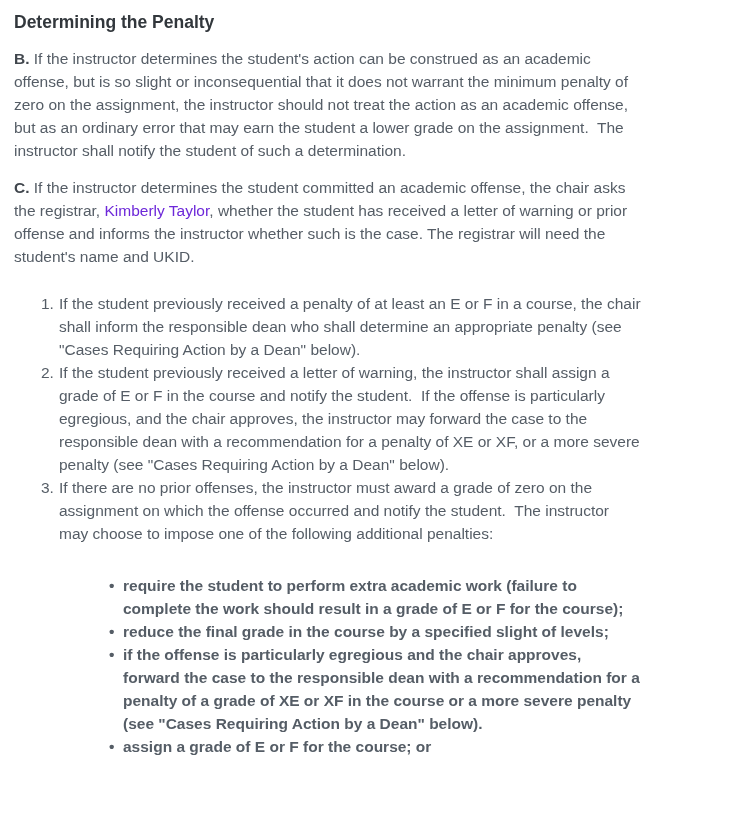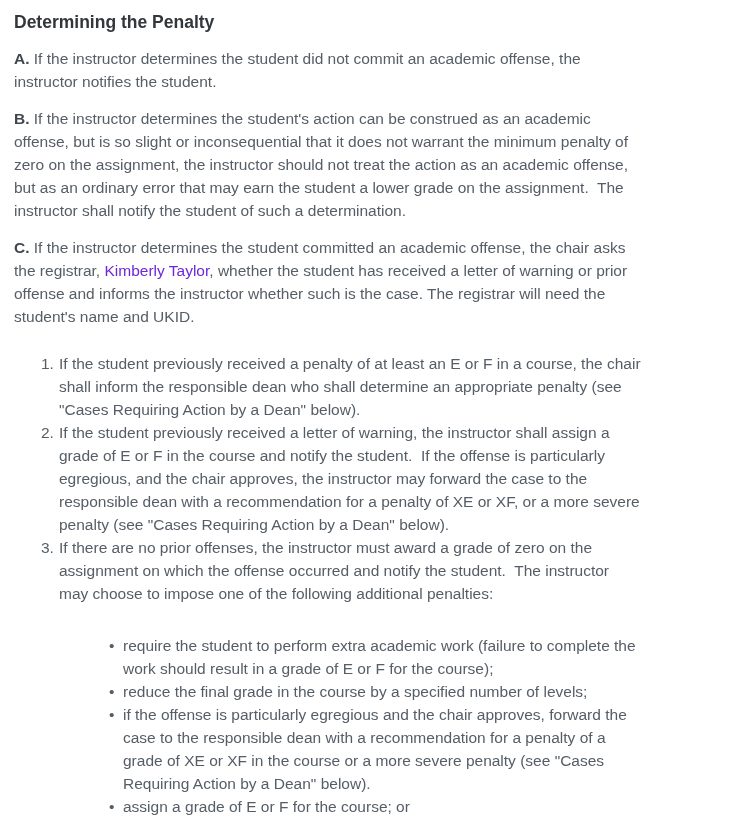--- a/index.html
+++ b/index.html
@@ -53,48 +53,48 @@
     white-space: nowrap;
   }
   ul.bullet-list {
     list-style: none;
     margin: 29px 0 0 0;
     padding: 0 0 0 109px;
   }
   ul.bullet-list > li {
     position: relative;
     white-space: pre-wrap;
+    font-weight: bold;
   }
   ul.bullet-list > li::before {
     content: "\2022";
     position: absolute;
     left: -14px;
     top: 0;
     color: #555d66;
   }
 </style>
 </head>
 <body>
 
 <div class="doc">
 
   <h2 class="doc-heading">Determining the Penalty</h2>
 
-  <p class="para"><span class="para-label">A.</span><span> If the instructor determines the student did not commit an academic offense, the instructor notifies the student.</span></p>
 
   <p class="para"><span class="para-label">B.</span><span> If the instructor determines the student's action can be construed as an academic offense, but is so slight or inconsequential that it does not warrant the minimum penalty of zero on the assignment, the instructor should not treat the action as an academic offense, but as an ordinary error that may earn the student a lower grade on the assignment.  The instructor shall notify the student of such a determination.</span></p>
 
   <p class="para"><span class="para-label">C.</span><span> If the instructor determines the student committed an academic offense, the chair asks the registrar, </span><a class="inline-link" href="#">Kimberly Taylor</a><span>, whether the student has received a letter of warning or prior offense and informs the instructor whether such is the case. The registrar will need the student's name and UKID.</span></p>
 
   <ol class="numbered-list">
     <li><span class="num-marker">1.</span><span>If the student previously received a penalty of at least an E or F in a course, the chair shall inform the responsible dean who shall determine an appropriate penalty (see "Cases Requiring Action by a Dean" below).</span></li>
     <li><span class="num-marker">2.</span><span>If the student previously received a letter of warning, the instructor shall assign a grade of E or F in the course and notify the student.  If the offense is particularly egregious, and the chair approves, the instructor may forward the case to the responsible dean with a recommendation for a penalty of XE or XF, or a more severe penalty (see "Cases Requiring Action by a Dean" below).</span></li>
     <li><span class="num-marker">3.</span><span>If there are no prior offenses, the instructor must award a grade of zero on the assignment on which the offense occurred and notify the student.  The instructor may choose to impose one of the following additional penalties:</span></li>
   </ol>
 
   <ul class="bullet-list">
     <li>require the student to perform extra academic work (failure to complete the work should result in a grade of E or F for the course);</li>
-    <li>reduce the final grade in the course by a specified number of levels;</li>
+    <li>reduce the final grade in the course by a specified slight of levels;</li>
     <li>if the offense is particularly egregious and the chair approves, forward the case to the responsible dean with a recommendation for a penalty of a grade of XE or XF in the course or a more severe penalty (see "Cases Requiring Action by a Dean" below).</li>
     <li>assign a grade of E or F for the course; or</li>
   </ul>
 
 </div>
 
 </body></html>

